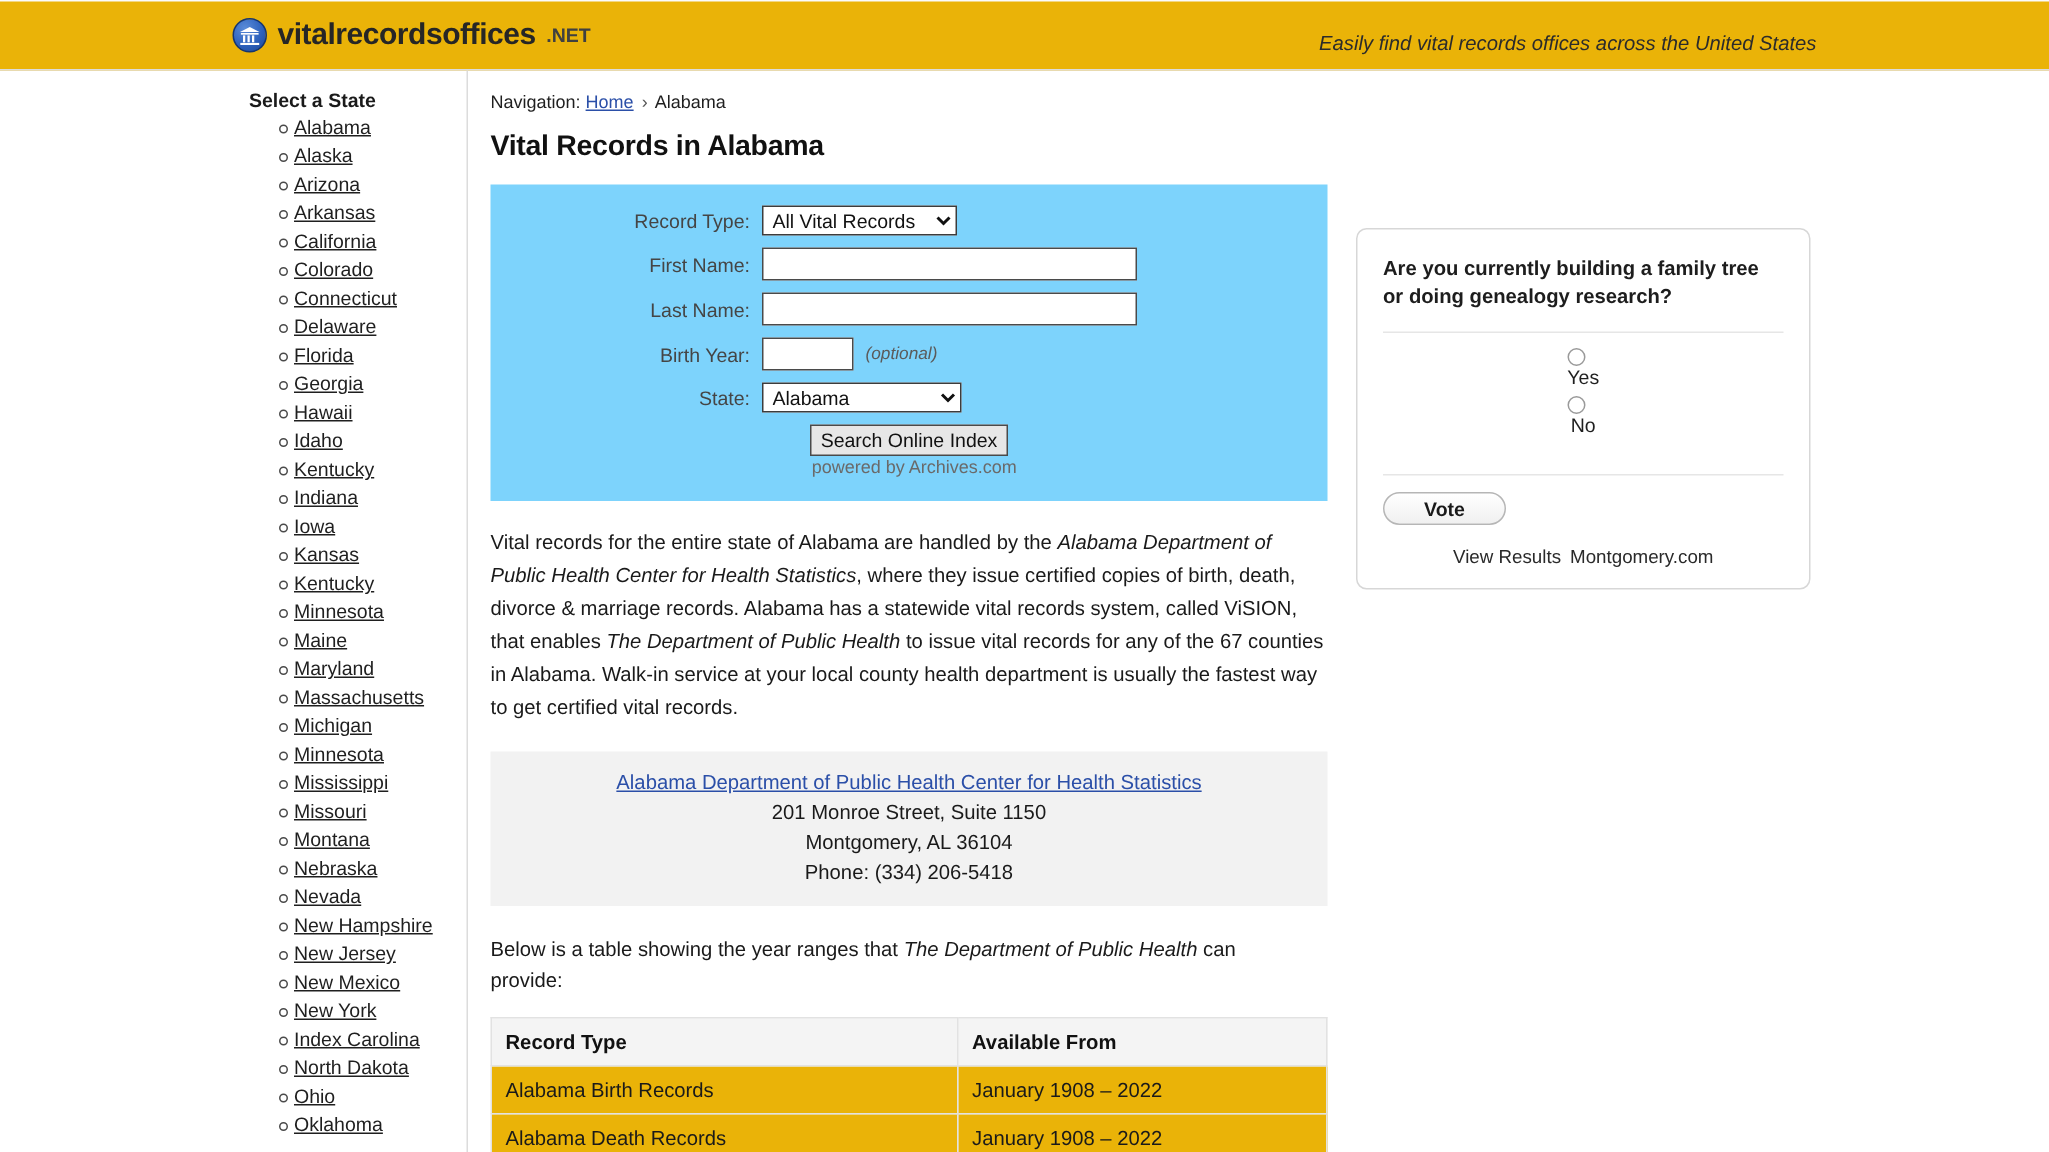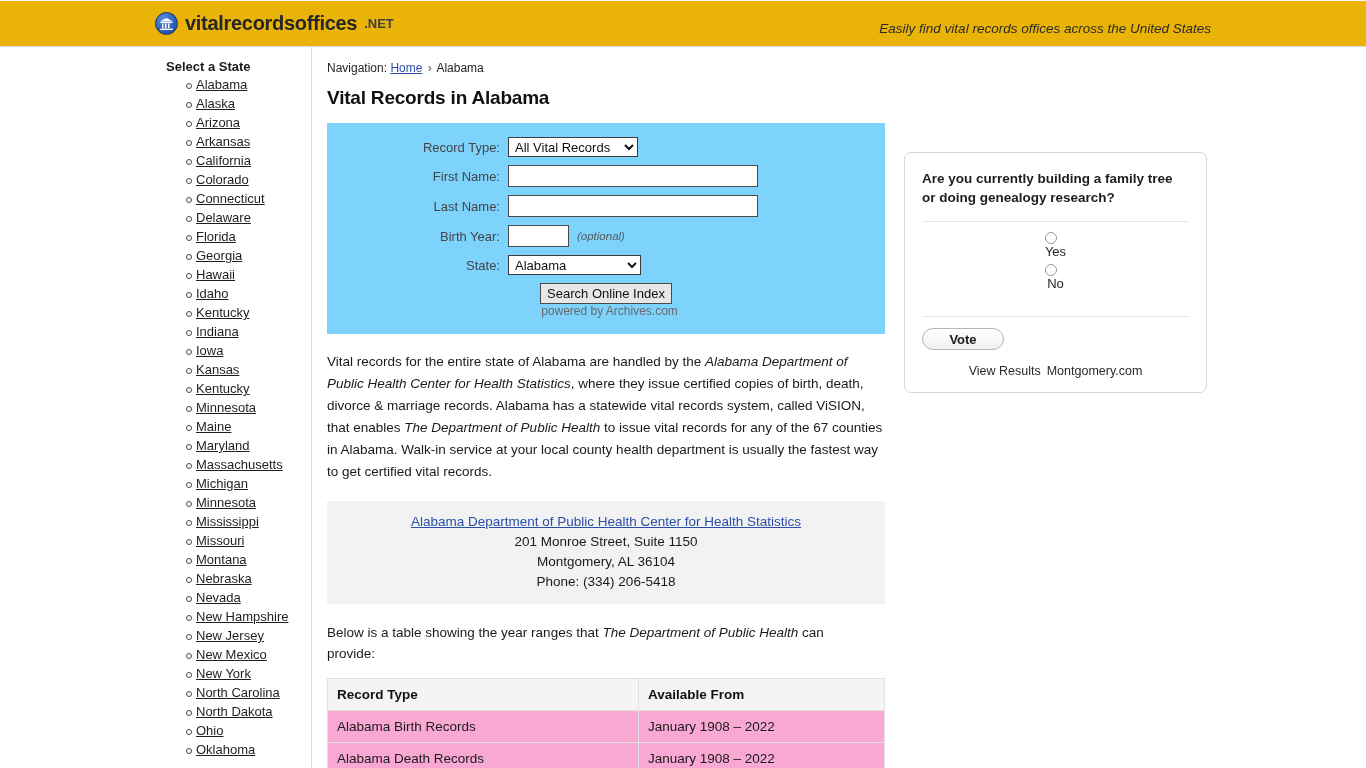--- a/index.html
+++ b/index.html
@@ -257,21 +257,21 @@
     font-weight: bold;
     background: #f4f4f4;
     border: 1px solid #e2e2e2;
     padding: 8px 9px;
     color: #111;
   }
   table.records td {
     border: 1px solid #e2e2e2;
     padding: 8px 9px;
     color: #1a1a1a;
-    background: #f9a8d4;
+    background: #eab308;
   }
   table.records col.c1 { width: 311px; }
 
   
   .poll {
     position: absolute;
     left: 904px;
     top: 105px;
     width: 303px;
     background: #ffffff;
@@ -389,21 +389,21 @@
         <li class="state-item"><a href="#" class="state-link">Minnesota</a></li>
         <li class="state-item"><a href="#" class="state-link">Mississippi</a></li>
         <li class="state-item"><a href="#" class="state-link">Missouri</a></li>
         <li class="state-item"><a href="#" class="state-link">Montana</a></li>
         <li class="state-item"><a href="#" class="state-link">Nebraska</a></li>
         <li class="state-item"><a href="#" class="state-link">Nevada</a></li>
         <li class="state-item"><a href="#" class="state-link">New Hampshire</a></li>
         <li class="state-item"><a href="#" class="state-link">New Jersey</a></li>
         <li class="state-item"><a href="#" class="state-link">New Mexico</a></li>
         <li class="state-item"><a href="#" class="state-link">New York</a></li>
-        <li class="state-item"><a href="#" class="state-link">North Carolina</a></li>
+        <li class="state-item"><a href="#" class="state-link">Index Carolina</a></li>
         <li class="state-item"><a href="#" class="state-link">North Dakota</a></li>
         <li class="state-item"><a href="#" class="state-link">Ohio</a></li>
         <li class="state-item"><a href="#" class="state-link">Oklahoma</a></li>
       </ul>
   </div>
 
   <div class="content">
 
     <div class="breadcrumb">
       <span>Navigation:</span>

